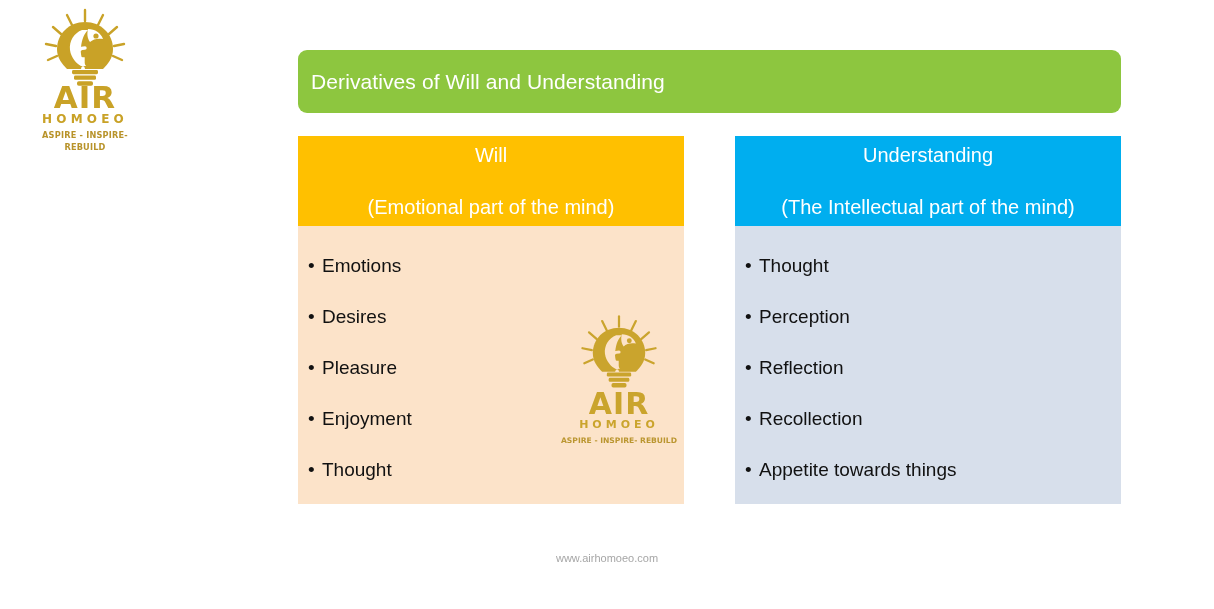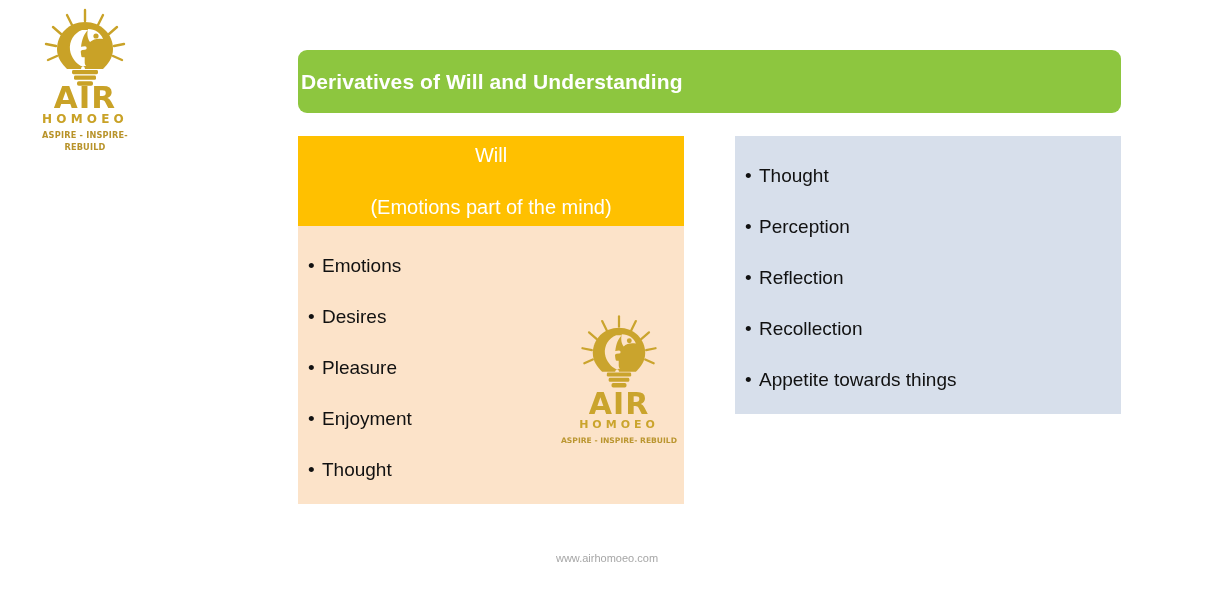--- a/index.html
+++ b/index.html
@@ -66,22 +66,22 @@
     height: 63px;
     background: #8dc63f;
     border-radius: 9px;
     box-sizing: border-box;
     display: flex;
     align-items: center;
   }
   .title-text {
     color: #ffffff;
     font-size: 21px;
-    font-weight: bold;
-    padding-left: 3px;
+    font-weight: normal;
+    padding-left: 13px;
     letter-spacing: 0.1px;
   }
 
   
   .columns {
     position: absolute;
     left: 298px;
     top: 136px;
     width: 823px;
     height: 368px;
@@ -232,21 +232,21 @@
 
 <div class="title-banner">
   <div class="title-text">Derivatives of Will and Understanding</div>
 </div>
 
 <div class="columns">
 
   <div class="col col-left">
     <div class="col-head head-will">
       <div class="h1">Will</div>
-      <div class="h2">(Emotions part of the mind)</div>
+      <div class="h2">(Emotional part of the mind)</div>
     </div>
     <div class="col-body body-will">
 
       <div class="watermark">
         <svg width="118" height="78" viewBox="0 0 126 80">
           <g stroke="#c9a227" stroke-width="2.4" stroke-linecap="round">
             <line x1="63" y1="2" x2="63" y2="13"></line>
             <line x1="45" y1="7" x2="50" y2="17"></line>
             <line x1="81" y1="7" x2="76" y2="17"></line>
             <line x1="31" y1="19" x2="39" y2="26"></line>
@@ -288,20 +288,24 @@
         <span class="bullet-label">Enjoyment</span>
       </div>
       <div class="bullet-row">
         <span class="bullet-dot">•</span>
         <span class="bullet-label">Thought</span>
       </div>
     </div>
   </div>
 
   <div class="col col-right">
+    <div class="col-head head-und">
+      <div class="h1">Understanding</div>
+      <div class="h2">(The Intellectual part of the mind)</div>
+    </div>
     <div class="col-body body-und">
       <div class="bullet-row">
         <span class="bullet-dot">•</span>
         <span class="bullet-label">Thought</span>
       </div>
       <div class="bullet-row">
         <span class="bullet-dot">•</span>
         <span class="bullet-label">Perception</span>
       </div>
       <div class="bullet-row">

